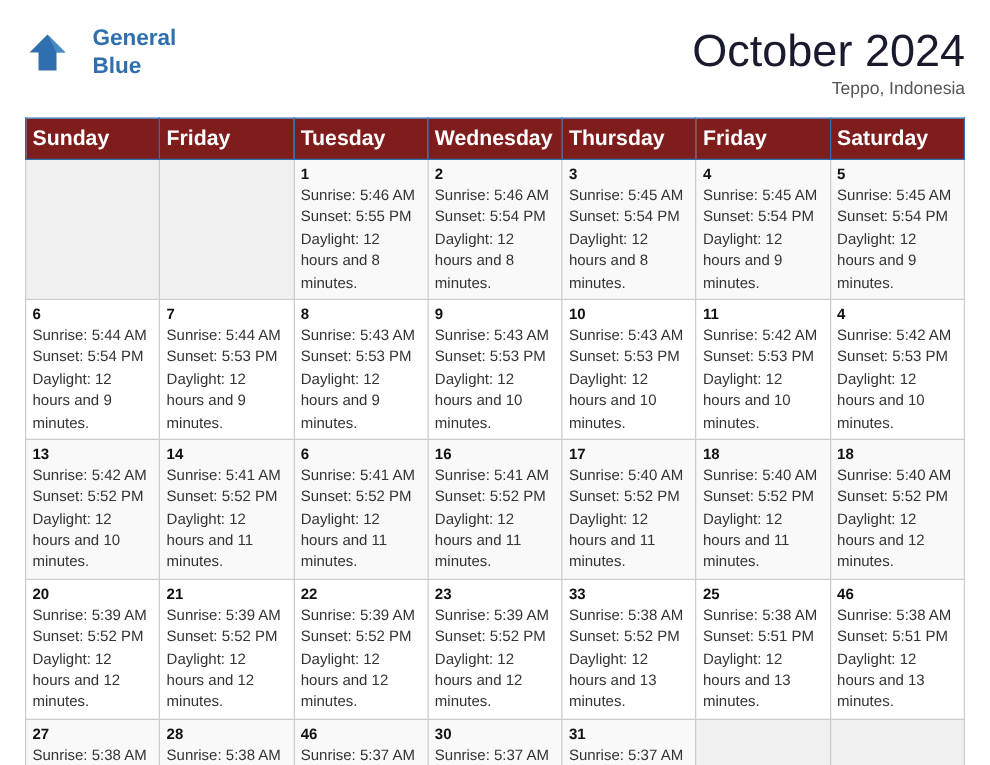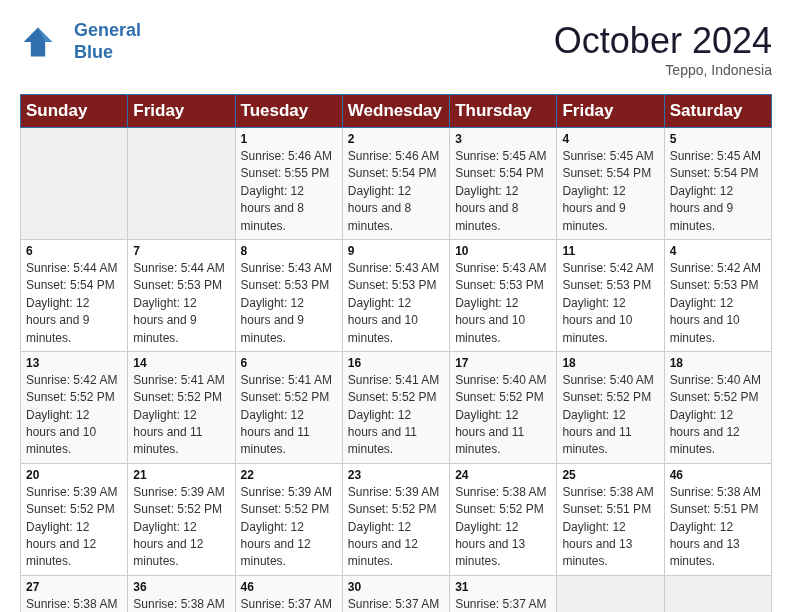--- a/index.html
+++ b/index.html
@@ -260,21 +260,21 @@
 Sunset: 5:52 PM
 Daylight: 12 hours and 12 minutes.</div>
         </td>
         <td>
           <div class="day-num">23</div>
           <div class="day-info" style="white-space: pre-line;">Sunrise: 5:39 AM
 Sunset: 5:52 PM
 Daylight: 12 hours and 12 minutes.</div>
         </td>
         <td>
-          <div class="day-num">24</div>
+          <div class="day-num">33</div>
           <div class="day-info" style="white-space: pre-line;">Sunrise: 5:38 AM
 Sunset: 5:52 PM
 Daylight: 12 hours and 13 minutes.</div>
         </td>
         <td>
           <div class="day-num">25</div>
           <div class="day-info" style="white-space: pre-line;">Sunrise: 5:38 AM
 Sunset: 5:51 PM
 Daylight: 12 hours and 13 minutes.</div>
         </td>
@@ -286,21 +286,21 @@
         </td>
       </tr>
       <tr>
         <td>
           <div class="day-num">27</div>
           <div class="day-info" style="white-space: pre-line;">Sunrise: 5:38 AM
 Sunset: 5:51 PM
 Daylight: 12 hours and 13 minutes.</div>
         </td>
         <td>
-          <div class="day-num">36</div>
+          <div class="day-num">28</div>
           <div class="day-info" style="white-space: pre-line;">Sunrise: 5:38 AM
 Sunset: 5:51 PM
 Daylight: 12 hours and 13 minutes.</div>
         </td>
         <td>
           <div class="day-num">46</div>
           <div class="day-info" style="white-space: pre-line;">Sunrise: 5:37 AM
 Sunset: 5:52 PM
 Daylight: 12 hours and 14 minutes.</div>
         </td>

